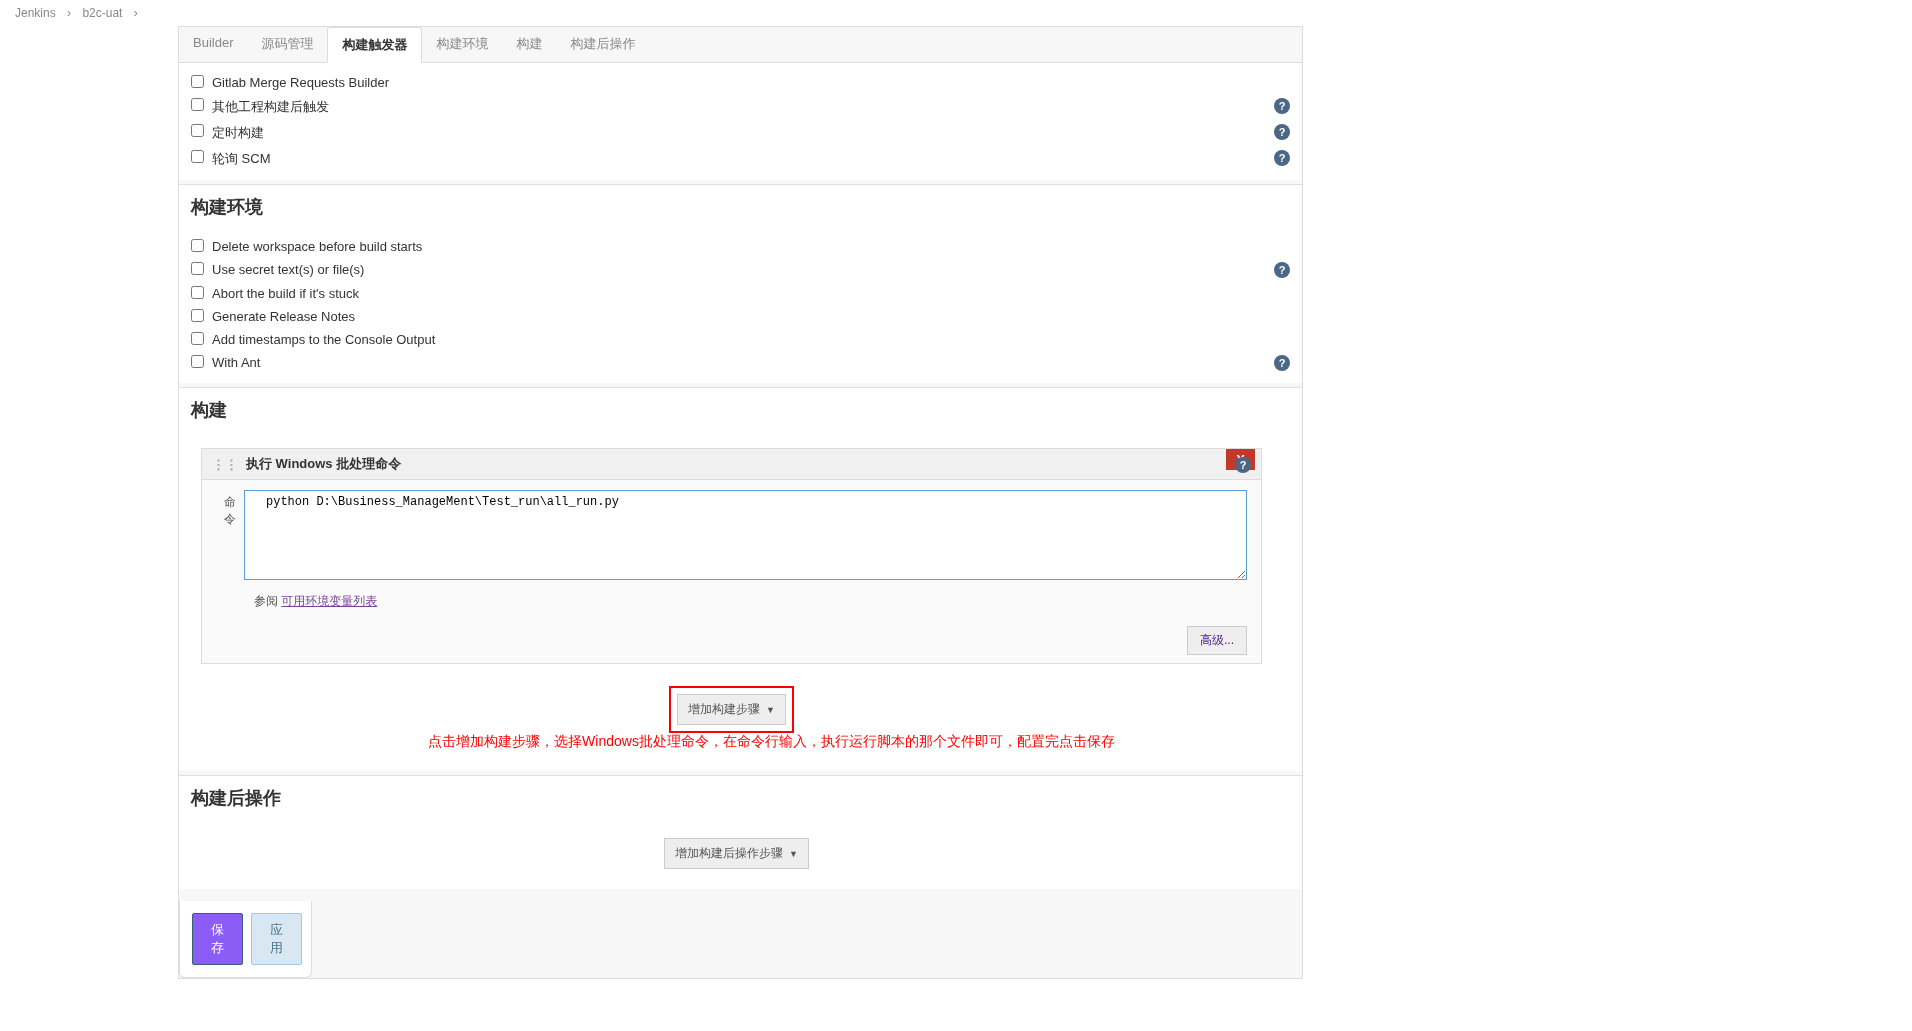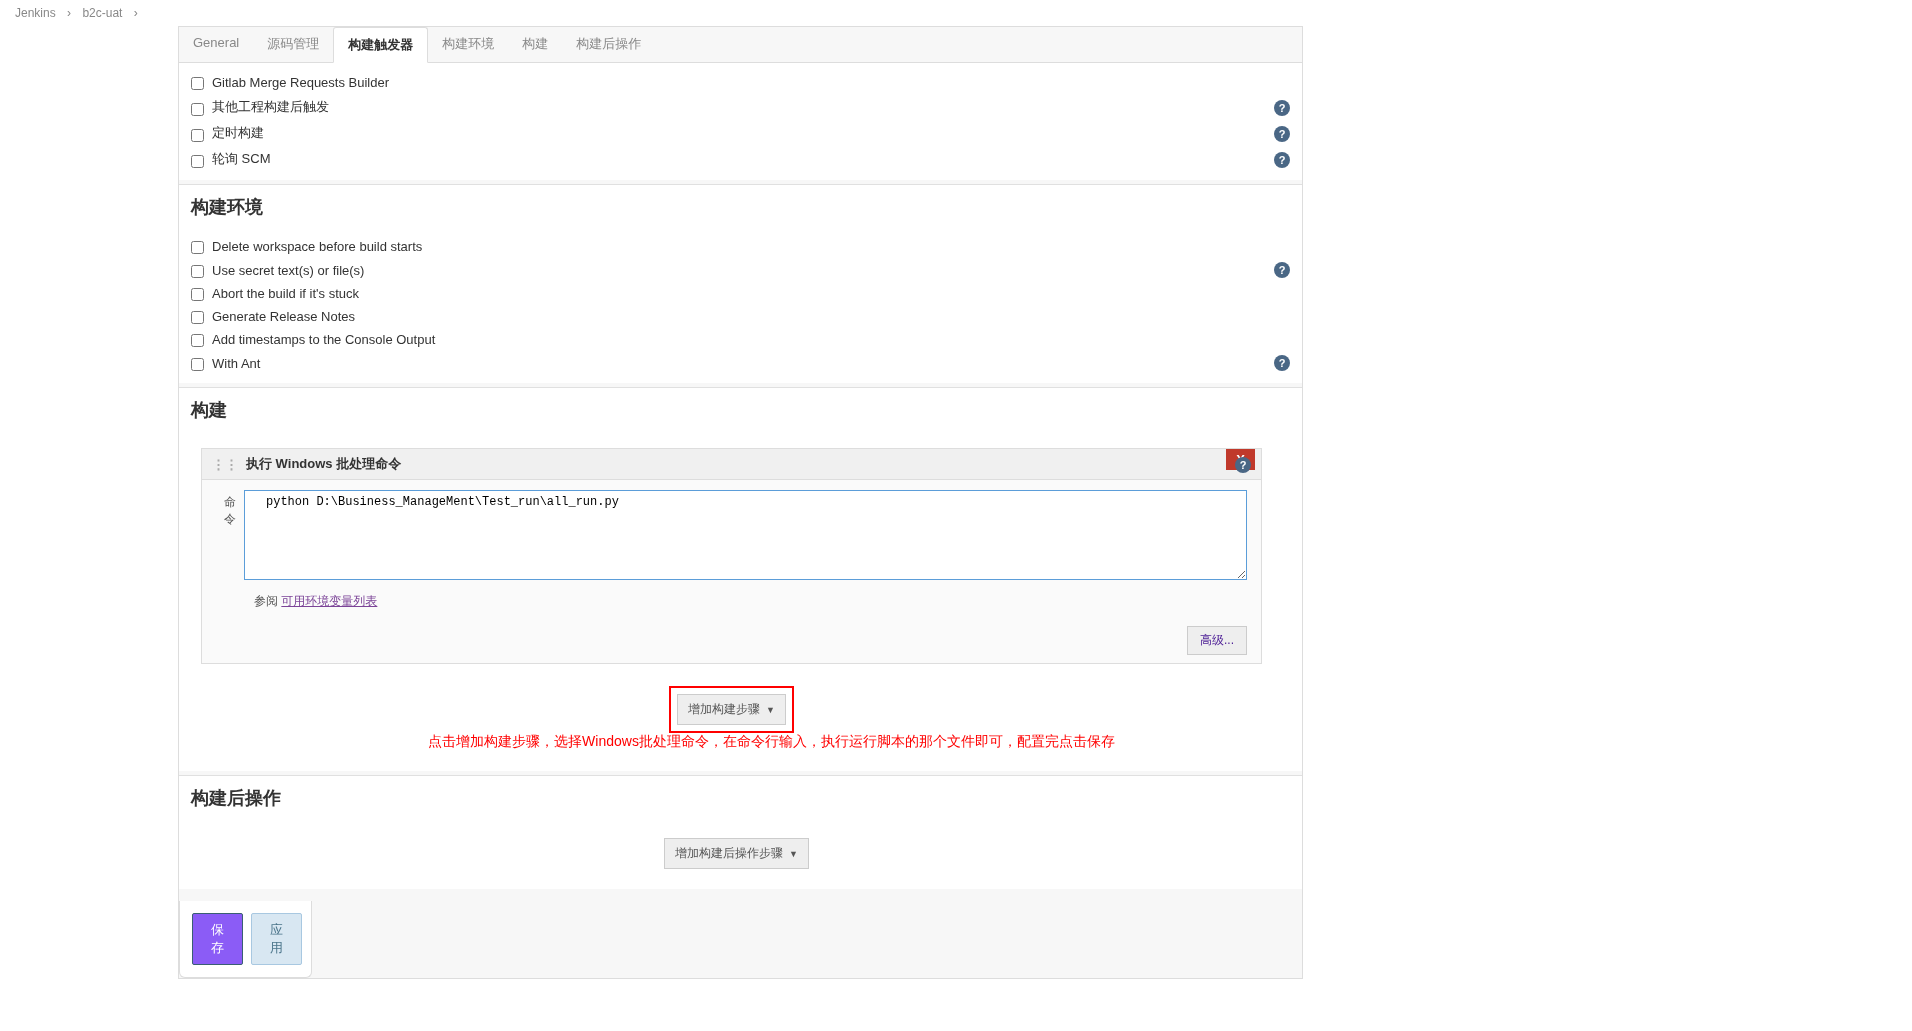--- a/index.html
+++ b/index.html
@@ -5,21 +5,21 @@
     * { box-sizing: border-box; margin: 0; padding: 0; }
     body { font-family: Helvetica, Arial, sans-serif; font-size: 13px; color: #333; background: #fff; }
     .breadcrumbs { padding: 6px 15px; font-size: 12px; color: #888; }
     .breadcrumbs span { color: #888; }
     .breadcrumbs .sep { margin: 0 8px; }
     .content { width: 1125px; margin-left: 178px; background: #f7f7f7; border: 1px solid #ddd; }
     .tabs { display: flex; background: #f7f7f7; border-bottom: 1px solid #ddd; }
     .tab { padding: 8px 14px; color: #888; font-size: 13px; cursor: pointer; }
     .tab.active { background: #fff; border: 1px solid #ddd; border-bottom: 1px solid #fff; color: #333; font-weight: bold; margin-bottom: -1px; border-radius: 3px 3px 0 0; }
     .section { background: #fff; padding: 8px 12px; }
-    .checkbox-row { display: flex; align-items: flex-end; padding: 4px 0; }
+    .checkbox-row { display: flex; align-items: flex-start; padding: 4px 0; }
     .checkbox-row input[type="checkbox"] { margin-right: 8px; }
     .checkbox-row label { flex: 1; color: #333; font-size: 13px; }
     .help-icon { width: 16px; height: 16px; background: #4a6785; color: #fff; border-radius: 50%; display: inline-flex; align-items: center; justify-content: center; font-size: 11px; font-weight: bold; cursor: pointer; }
     .sect-heading { font-size: 18px; font-weight: bold; color: #333; padding: 10px 12px 8px; background: #fff; border-top: 1px solid #e0e0e0; margin-top: 4px; }
     .build-step { border: 1px solid #ddd; margin: 10px; background: #fafafa; position: relative; }
     .build-step-hdr { display: flex; align-items: center; padding: 6px 10px; background: #f0f0f0; border-bottom: 1px solid #ddd; font-weight: bold; font-size: 13px; }
     .drag-handle { margin-right: 8px; color: #aaa; cursor: move; }
     .build-step-hdr .spacer { flex: 1; }
     .close-btn { background: #c0392b; color: #fff; border: none; padding: 3px 10px; font-weight: bold; cursor: pointer; font-size: 13px; position: absolute; right: 6px; top: 0px; }
     .build-step-body { padding: 10px 14px; display: flex; }
@@ -47,21 +47,21 @@
 
 <div class="breadcrumbs">
   <span>Jenkins</span>
   <span class="sep">›</span>
   <span>b2c-uat</span>
   <span class="sep">›</span>
 </div>
 
 <div class="content">
   <div class="tabs">
-    <div class="tab">General</div>
+    <div class="tab">Builder</div>
     <div class="tab">源码管理</div>
     <div class="tab active">构建触发器</div>
     <div class="tab">构建环境</div>
     <div class="tab">构建</div>
     <div class="tab">构建后操作</div>
   </div>
 
   <div class="section">
     <div class="checkbox-row">
       <input type="checkbox" style="">

